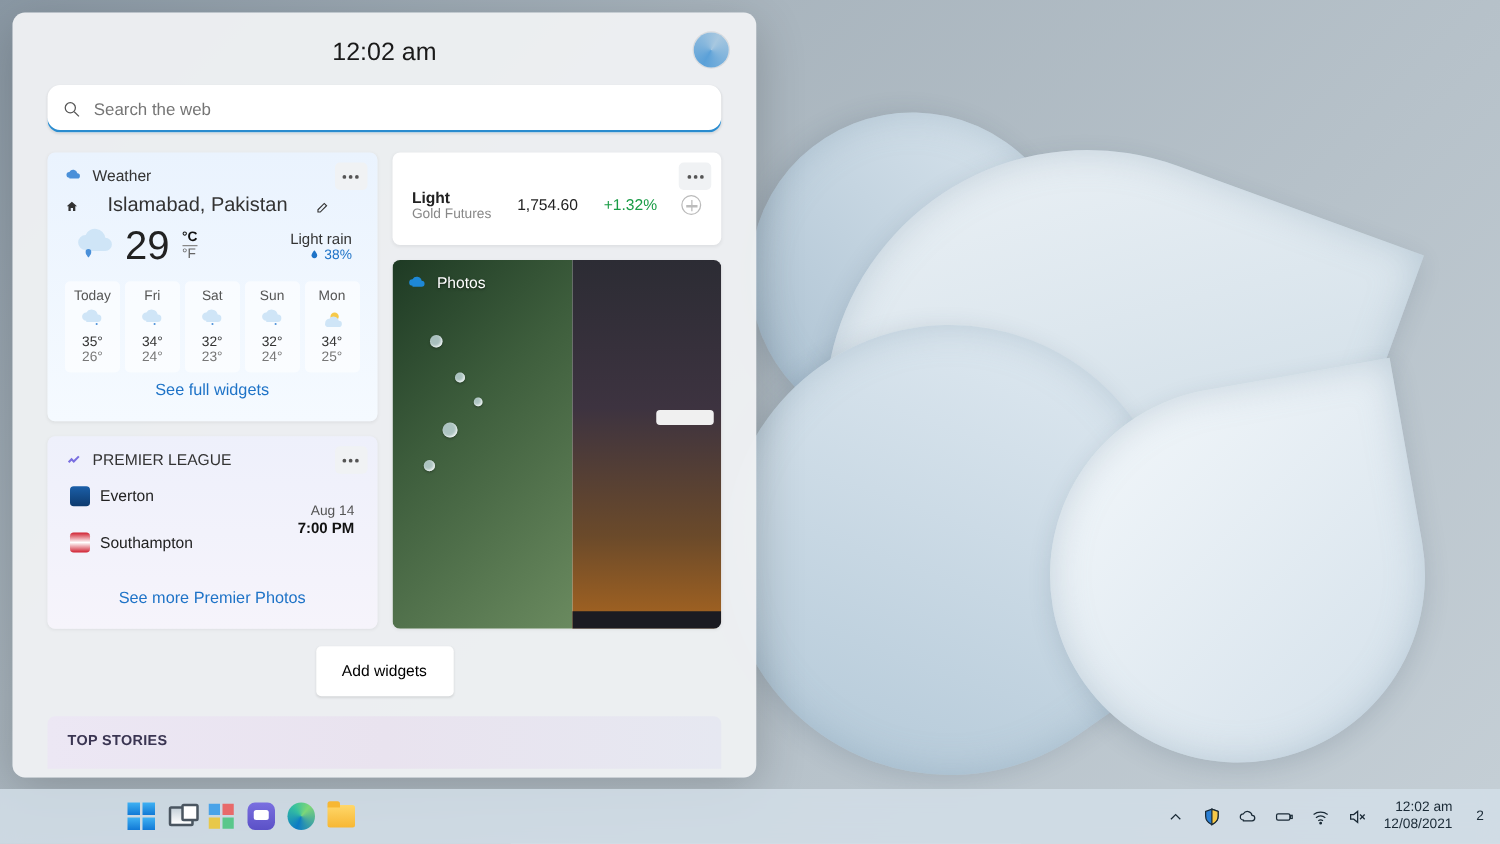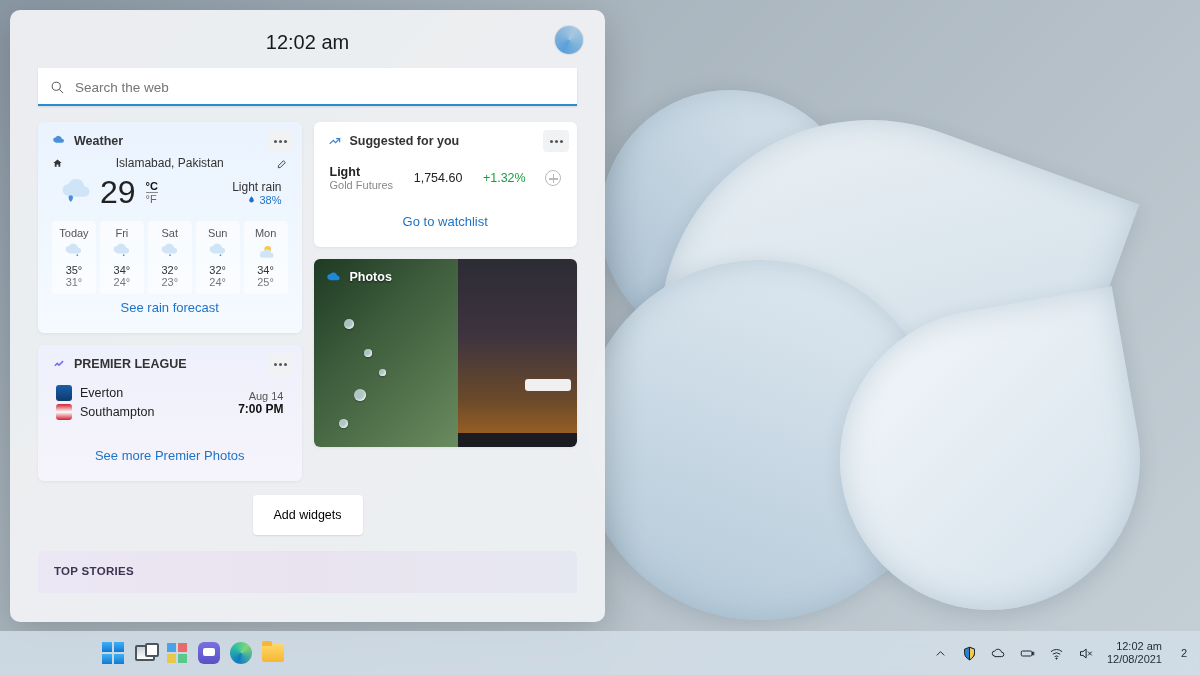--- a/index.html
+++ b/index.html
@@ -19,54 +19,54 @@
   .panel {
     position: absolute; left: 10px; top: 10px; width: 595px; height: 612px;
     background: rgba(238,240,243,.96); border-radius: 10px;
     box-shadow: 0 10px 40px rgba(0,0,0,.2); z-index:2; overflow:hidden;
     padding: 12px 28px 0 28px;
   }
   .panel-header { position: relative; display:flex; justify-content:center; align-items:center; height:40px; }
   .clock { font-size:20px; font-weight:400; color:#1a1a1a; }
   .avatar { position:absolute; right:-6px; top:4px; width:28px; height:28px; border-radius:50%; background: conic-gradient(from 210deg,#5aa0d8,#a8c8e0,#5aa0d8); box-shadow:0 0 0 1px rgba(0,0,0,.08);}
   .search {
-    margin-top:6px; height:38px; background:#fff; border-radius:0; display:flex; align-items:center; padding:0 12px;
+    margin-top:6px; height:38px; background:#fff; border-radius:10px; display:flex; align-items:center; padding:0 12px;
     box-shadow: 0 1px 2px rgba(0,0,0,.1), inset 0 -2px 0 #2a8ccf;
   }
   .search svg{ width:15px;height:15px; stroke:#555; fill:none; stroke-width:1.6; margin-right:10px;}
   .search input{ border:none; outline:none; flex:1; font-size:13.5px; background:transparent;}
   .grid{ display:grid; grid-template-columns: 1fr 1fr; gap:12px; margin-top:16px;}
   .card{ background:#fff; border-radius:6px; box-shadow:0 1px 3px rgba(0,0,0,.06); padding:12px 14px; position:relative;}
-  .card-head{ display:flex; align-items:center; gap:8px; font-size:12.5px; color:#333; font-weight:700;}
+  .card-head{ display:flex; align-items:center; gap:8px; font-size:12.5px; color:#333; font-weight:400;}
   .card .more{ position:absolute; right:8px; top:8px; width:26px;height:22px; border-radius:4px; background:#f0f2f4; display:flex; align-items:center; justify-content:center; gap:2px; cursor:pointer;}
   .more .d{ width:3px;height:3px;border-radius:50%; background:#555;}
   .link{ color:#1e73c7; font-size:13px; text-align:center; padding:6px 0; cursor:pointer;}
   .leftcol{ display:flex; flex-direction:column; gap:12px;}
 
   
   .weather{ background:linear-gradient(#eaf3fe,#f5faff);}
-  .wloc{ text-align:center; font-size:12px; color:#333; margin-top:8px; display:flex; justify-content:space-between; align-items:center; gap:1px;}
+  .wloc{ text-align:center; font-size:16px; color:#333; margin-top:8px; display:flex; justify-content:flex-start; align-items:center; gap:23px;}
   .wmain{ display:flex; align-items:center; justify-content:space-between; padding:4px 6px 0 6px;}
   .wleft{ display:flex; align-items:center; gap:6px;}
   .wicon{ width:36px;height:36px;}
   .wtemp{ font-size:32px; font-weight:300; color:#222;}
   .wunits{ display:flex; flex-direction:column; font-size:11px; color:#666; margin-left:4px;}
   .wunits .sel{ color:#111; font-weight:600; border-bottom:1px solid #888;}
   .wright{ text-align:right; font-size:12px; color:#333;}
   .wright .hum{ color:#1e73c7; font-size:11px; display:flex; align-items:center; justify-content:flex-end; gap:3px;}
   .wdays{ display:flex; gap:4px; margin-top:10px;}
   .wday{ flex:1; background:rgba(255,255,255,.6); border-radius:4px; padding:6px 0; text-align:center; font-size:11px; color:#333;}
   .wday .dname{ font-size:11px; color:#555; margin-bottom:0;}
   .wday svg{ width:20px;height:20px; margin:2px auto; display:block;}
   .wday .hi{ margin-top:3px;} .wday .lo{ color:#777;}
 
   
   .pl{ background:linear-gradient(#eef0fb,#f6f4fb);}
   .match{ display:flex; justify-content:space-between; align-items:center; margin-top:14px; padding:0 4px;}
-  .teams{ display:flex; flex-direction:column; gap:3px; font-size:12.5px; color:#222;}
+  .teams{ display:flex; flex-direction:column; gap:21px; font-size:12.5px; color:#222;}
   .team{ display:flex; align-items:center; gap:8px;}
   .badge{ width:16px;height:16px;border-radius:3px;}
   .b1{ background:linear-gradient(#1b5fa8,#0d3a6e);}
   .b2{ background:linear-gradient(#d02030,#fff 50%,#d02030);}
   .mwhen{ text-align:right; font-size:11px; color:#555;}
   .mwhen .t{ color:#111; font-weight:700; font-size:12px;}
 
   
   .srow{ display:flex; align-items:center; justify-content:space-between; padding:7px 2px;}
   .srow .l{ display:flex; flex-direction:column;}
@@ -74,21 +74,21 @@
   .srow .name{ font-size:11px; color:#888;}
   .srow .price{ font-size:12.5px; color:#222; width:56px; text-align:right;}
   .srow .chg{ font-size:12.5px; width:50px; text-align:right;}
   .neg{ color:#d23c2f;} .pos{ color:#1a9c46;}
   .addc{ width:16px;height:16px;border-radius:50%; border:1.5px solid #bbb; position:relative; margin-left:6px;}
   .addc::before,.addc::after{ content:""; position:absolute; background:#bbb;}
   .addc::before{ left:7px; top:3px; width:1.5px; height:9px;}
   .addc::after{ top:7px; left:3px; height:1.5px; width:9px;}
 
   
-  .photos{ padding:0; overflow:hidden; height:188px;}
+  .photos{ padding:0; overflow:hidden; height:295px;}
   .photos .card-head{ position:absolute; z-index:2; top:10px; left:12px; color:#fff; text-shadow:0 1px 2px rgba(0,0,0,.6);}
   .photos .more{ background:rgba(230,230,230,.85);}
   .ph-grid{ display:flex; height:100%;}
   .ph1{ flex:1.1; background:linear-gradient(135deg,#1e3a24,#3d5d3c 40%,#6a8a5f); position:relative;}
   .drop{ position:absolute; border-radius:50%; background:rgba(220,240,250,.7); box-shadow: inset -1px -1px 2px rgba(255,255,255,.8), 0 1px 2px rgba(0,0,0,.3);}
   .ph2{ flex:.9; background:linear-gradient(#2c2c34,#3d3340 40%,#6b4a2a 75%,#a86520); position:relative; filter:blur(.3px);}
   .ph2 .bar{ position:absolute; bottom:0; left:0; right:0; height:14px; background:#1b1b22;}
   .ph2 .pill{ position:absolute; right:6px; top:120px; width:46px;height:12px; background:#f0f0f0; border-radius:3px;}
 
   .add-widgets{ margin:14px auto 0 auto; width:110px; height:40px; background:#fff; border-radius:4px; font-size:12.5px; display:flex; align-items:center; justify-content:center; box-shadow:0 1px 2px rgba(0,0,0,.1); cursor:pointer;}
@@ -187,21 +187,21 @@
           </div>
         </div>
         <div class="wdays">
           <div class="wday">
               <div class="dname">Today</div>
               <svg viewBox="0 0 24 24">
                 <path fill="#cfe5f7" d="M6 14a4 4 0 010-8 6 6 0 0111 2 3.5 3.5 0 010 7H6z"></path>
                 <circle cx="16" cy="17" r="1" fill="#4a90d9"></circle>
               </svg>
               <div class="hi">35°</div>
-              <div class="lo">31°</div>
+              <div class="lo">26°</div>
             </div>
           <div class="wday">
               <div class="dname">Fri</div>
               <svg viewBox="0 0 24 24">
                 <path fill="#cfe5f7" d="M6 14a4 4 0 010-8 6 6 0 0111 2 3.5 3.5 0 010 7H6z"></path>
                 <circle cx="14" cy="17" r="1" fill="#4a90d9"></circle>
               </svg>
               <div class="hi">34°</div>
               <div class="lo">24°</div>
             </div>
@@ -226,21 +226,21 @@
           <div class="wday">
               <div class="dname">Mon</div>
               <svg viewBox="0 0 24 24">
                 <circle cx="14" cy="10" r="4" fill="#f7c948"></circle>
                 <path fill="#cfe5f7" d="M5 16a4 4 0 014-4 5 5 0 019 2 3 3 0 010 6H7a3 3 0 01-2-4z"></path>
               </svg>
               <div class="hi">34°</div>
               <div class="lo">25°</div>
             </div>
         </div>
-        <div class="link">See rain forecast</div>
+        <div class="link">See full widgets</div>
       </div>
 
       <div class="card pl">
         <div class="card-head">
           <svg width="14" height="14" viewBox="0 0 24 24" fill="#7a6fe0">
               <path d="M4 14l5-5 3 3 6-6 2 2-8 8-3-3-3 3z"></path>
             </svg>
           <span>PREMIER LEAGUE</span>
         </div>
         <div class="more">
@@ -264,44 +264,36 @@
             <div class="t">7:00 PM</div>
           </div>
         </div>
         <div class="link" style="margin-top:22px;">See more Premier Photos</div>
       </div>
     </div>
 
     <div class="leftcol">
 
       <div class="card">
-        <div class="card-head">
-          <svg width="14" height="14" viewBox="0 0 24 24" fill="none" stroke="#3a80d0" stroke-width="2">
-              <path d="M3 17l6-6 4 4 7-7"></path>
-              <path d="M14 8h6v6"></path>
-            </svg>
-          <span>Suggested for you</span>
-        </div>
         <div class="more">
             <span class="d"></span>
             <span class="d"></span>
             <span class="d"></span>
           </div>
         <div style="margin-top:10px;">
           <div class="srow">
             <div class="l">
                 <span class="sym">Light</span>
                 <span class="name">Gold Futures</span>
               </div>
             <span class="price">1,754.60</span>
             <span class="chg pos">+1.32%</span>
             <span class="addc"></span>
           </div>
         </div>
-        <div class="link" style="margin-top:10px;">Go to watchlist</div>
       </div>
 
       <div class="card photos">
         <div class="card-head">
           <svg width="16" height="16" viewBox="0 0 24 24">
               <path fill="#1e88d6" d="M6 16a4 4 0 010-8 6 6 0 0111 2 3.5 3.5 0 010 7H6z"></path>
             </svg>
           <span>Photos</span>
         </div>
         <div class="more">

